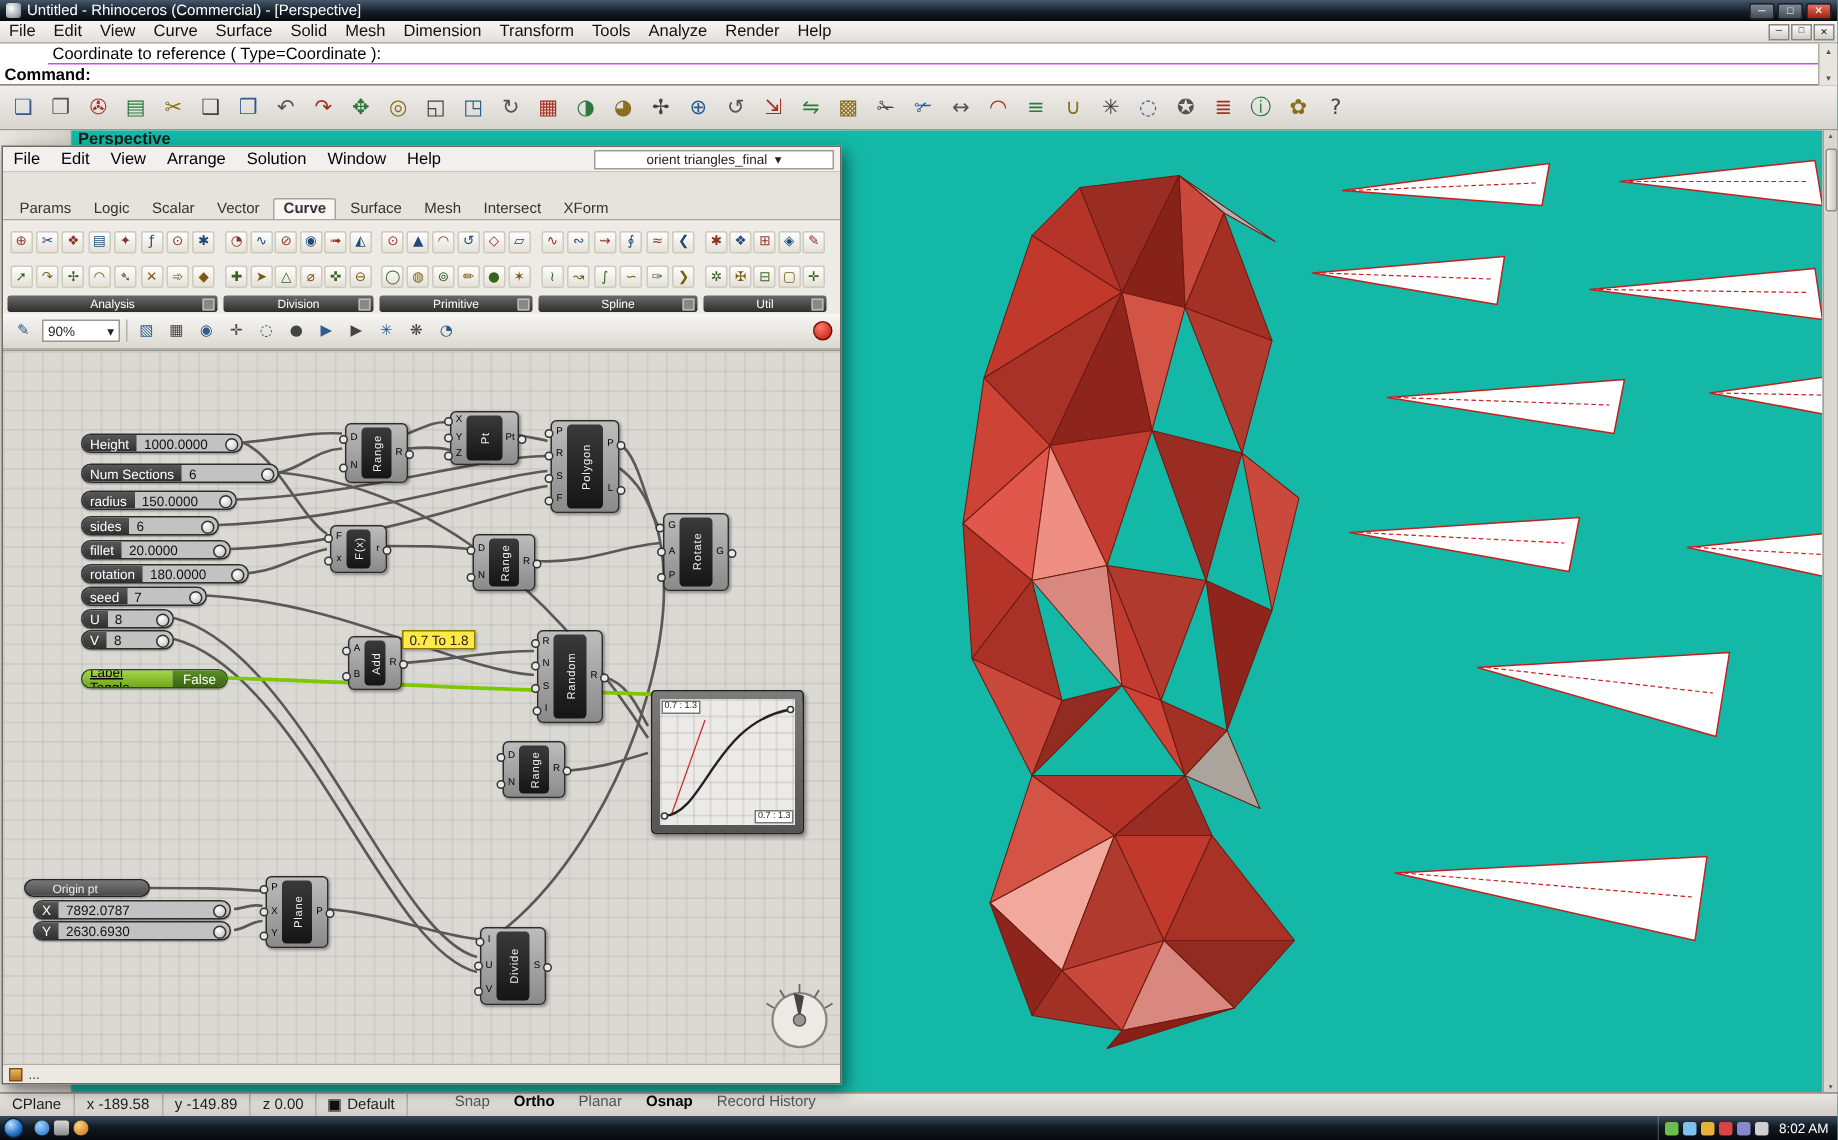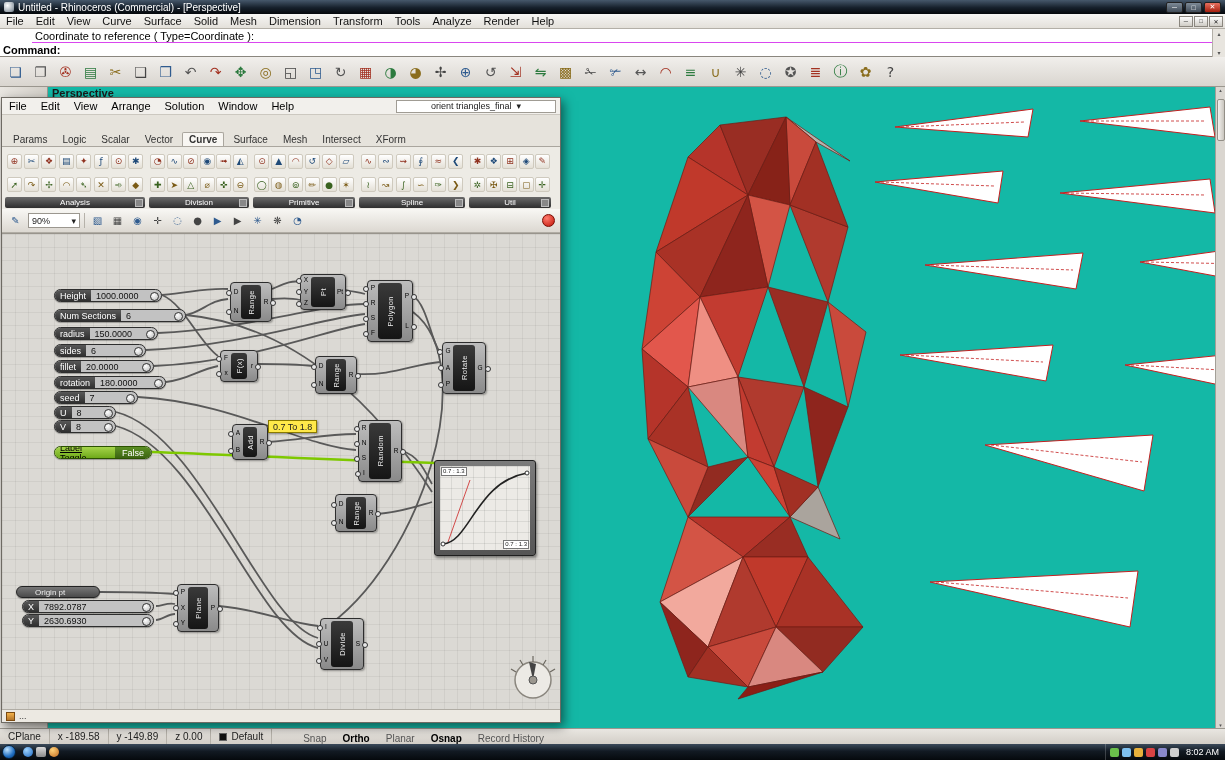--- a/index.html
+++ b/index.html
@@ -141,21 +141,21 @@
   .gm-lab { position:absolute; background:#fff; border:1px solid #777; font-size:6px; color:#222; padding:0 1px; line-height:7px; }
   .gm-lab.tl { left:1px; top:1px; } .gm-lab.br { right:1px; bottom:1px; }
 
   .compass { position:absolute; left:503px; top:416px; }
   .gh-status { height:13px; background:#ece9e2; border-top:1px solid #b0aca4; display:flex; align-items:center;
                gap:4px; font-size:9px; color:#333; padding:0 4px; }
   .gh-status .doc-ico { width:9px; height:9px; background:linear-gradient(#f3b24a,#b5762a); border:1px solid #7a4a12; }
 
   
   .statusbar { height:16px; background:linear-gradient(#e9e6e1,#d2cec7); border-top:1px solid #9b978f;
-               display:flex; align-items:flex-end; font-size:10px; color:#222; }
+               display:flex; align-items:flex-start; font-size:10px; color:#222; }
   .sb-cell { padding:0 8px; border-right:1px solid #b6b2aa; height:100%; display:flex; align-items:center; white-space:nowrap; }
   .layer-swatch { width:8px; height:8px; background:#111; border:1px solid #666; margin-right:4px; }
   .sb-panes { display:flex; margin-left:24px; gap:2px; }
   .sb-pane { padding:0 7px; color:#555; }
   .sb-pane.on { color:#000; font-weight:bold; }
 
   
   .taskbar { height:16px; background:linear-gradient(#3b4a5a,#121a23 45%,#05090d); display:flex; align-items:center; gap:3px; padding:0 2px; }
   .start-orb { width:14px; height:14px; border-radius:50%; background:radial-gradient(circle at 35% 30%,#bfe3ff,#1f6ec2 60%,#0b3c74); border:1px solid #06233f; }
   .ql { display:flex; gap:3px; align-items:center; margin-left:4px; }

